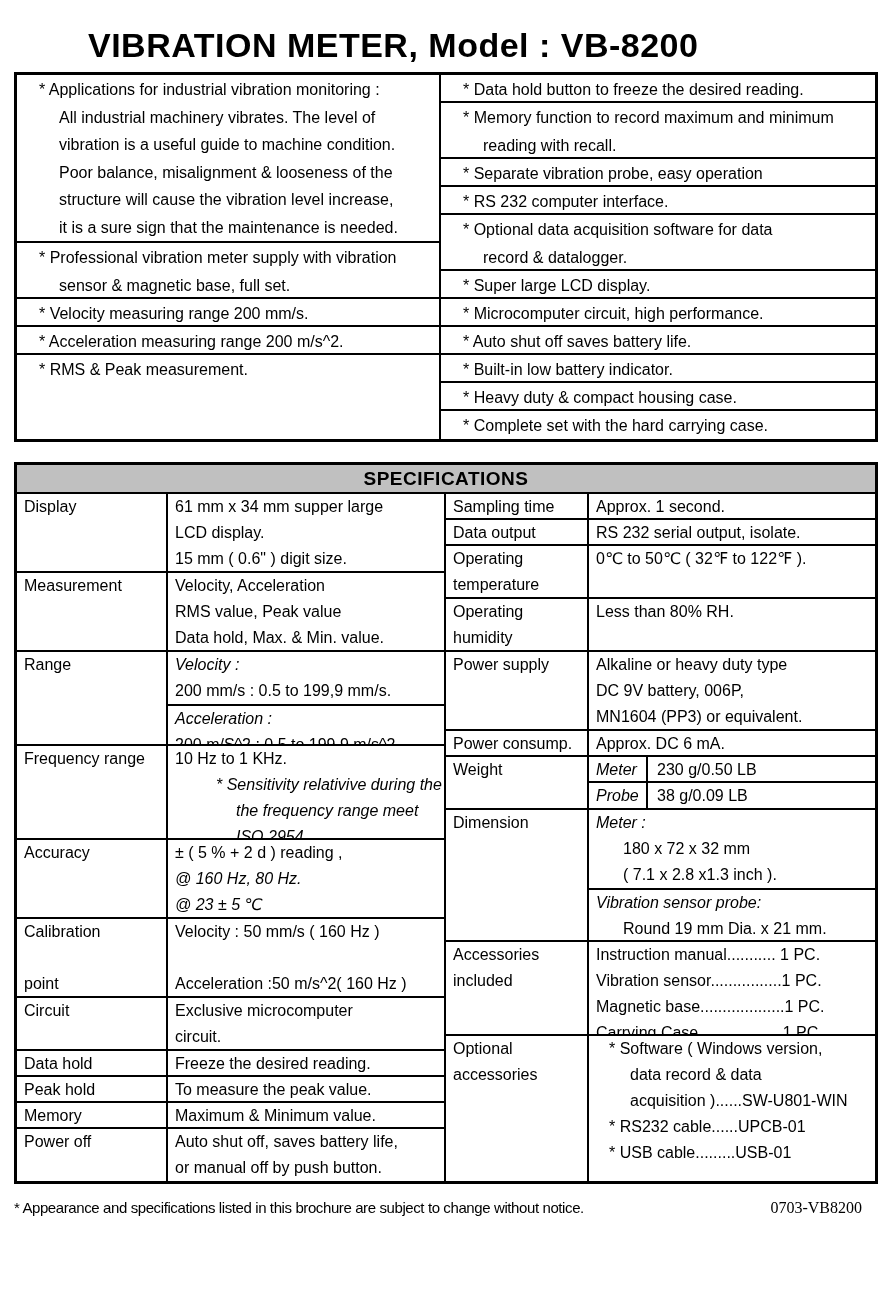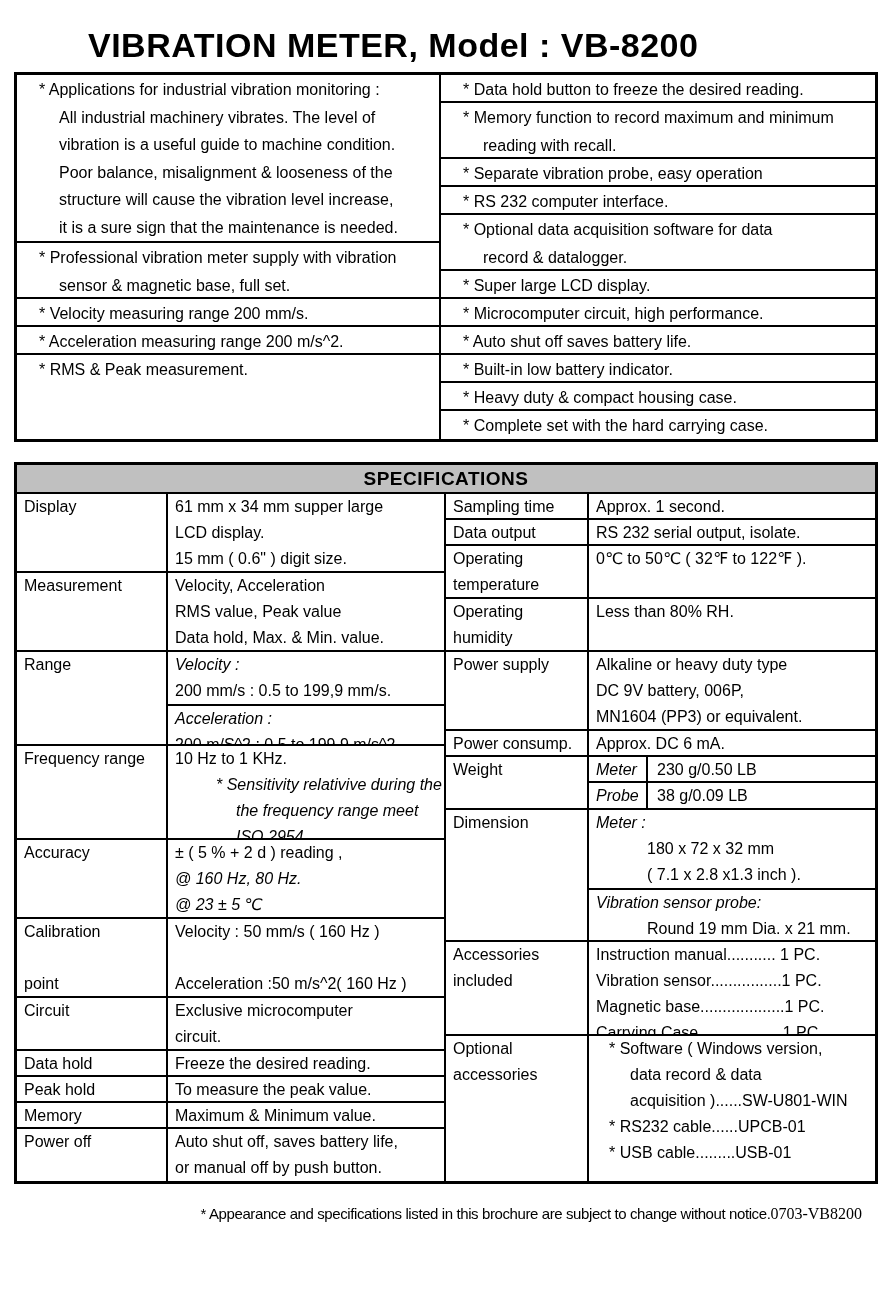--- a/index.html
+++ b/index.html
@@ -49,28 +49,28 @@
   }
   .shalf.l .slabel { width:151px; }
   .shalf.r .slabel { width:143px; }
   .sval { flex:1; overflow:hidden; display:flex; flex-direction:column; }
   .lns { white-space:pre-line; padding-left:7px; }
   .ln  { white-space:pre; padding-left:7px; }
   .italic { font-style:italic; }
   .sub { }
   .bline { border-bottom:2px solid #000; }
   .hang2 { white-space:pre-line; padding-left:68px; text-indent:-20px; }
-  .ind38 { padding-left:58px; }
+  .ind38 { padding-left:34px; }
   .ohang { white-space:pre-line; padding-left:41px; text-indent:-21px; }
   .wrow { display:flex; height:26px; }
   .wrow.first { border-bottom:2px solid #000; }
   .wname { width:59px; flex:none; border-right:2px solid #000; font-style:italic; padding-left:7px; }
   .wval { padding-left:9px; white-space:pre; }
   
-  .footer { display:flex; justify-content:flex-end; align-items:flex-start; margin-top:21px; }
+  .footer { display:flex; justify-content:space-between; align-items:flex-start; margin-top:15px; }
   .note { font-size:15px; letter-spacing:-0.4px; }
   .code { font-family:"Liberation Serif","DejaVu Serif",serif; font-size:16px; padding-right:16px; }
 </style>
 </head>
 <body>
 
 <div class="page">
 
   <div class="title">VIBRATION METER, Model : VB-8200</div>
 

